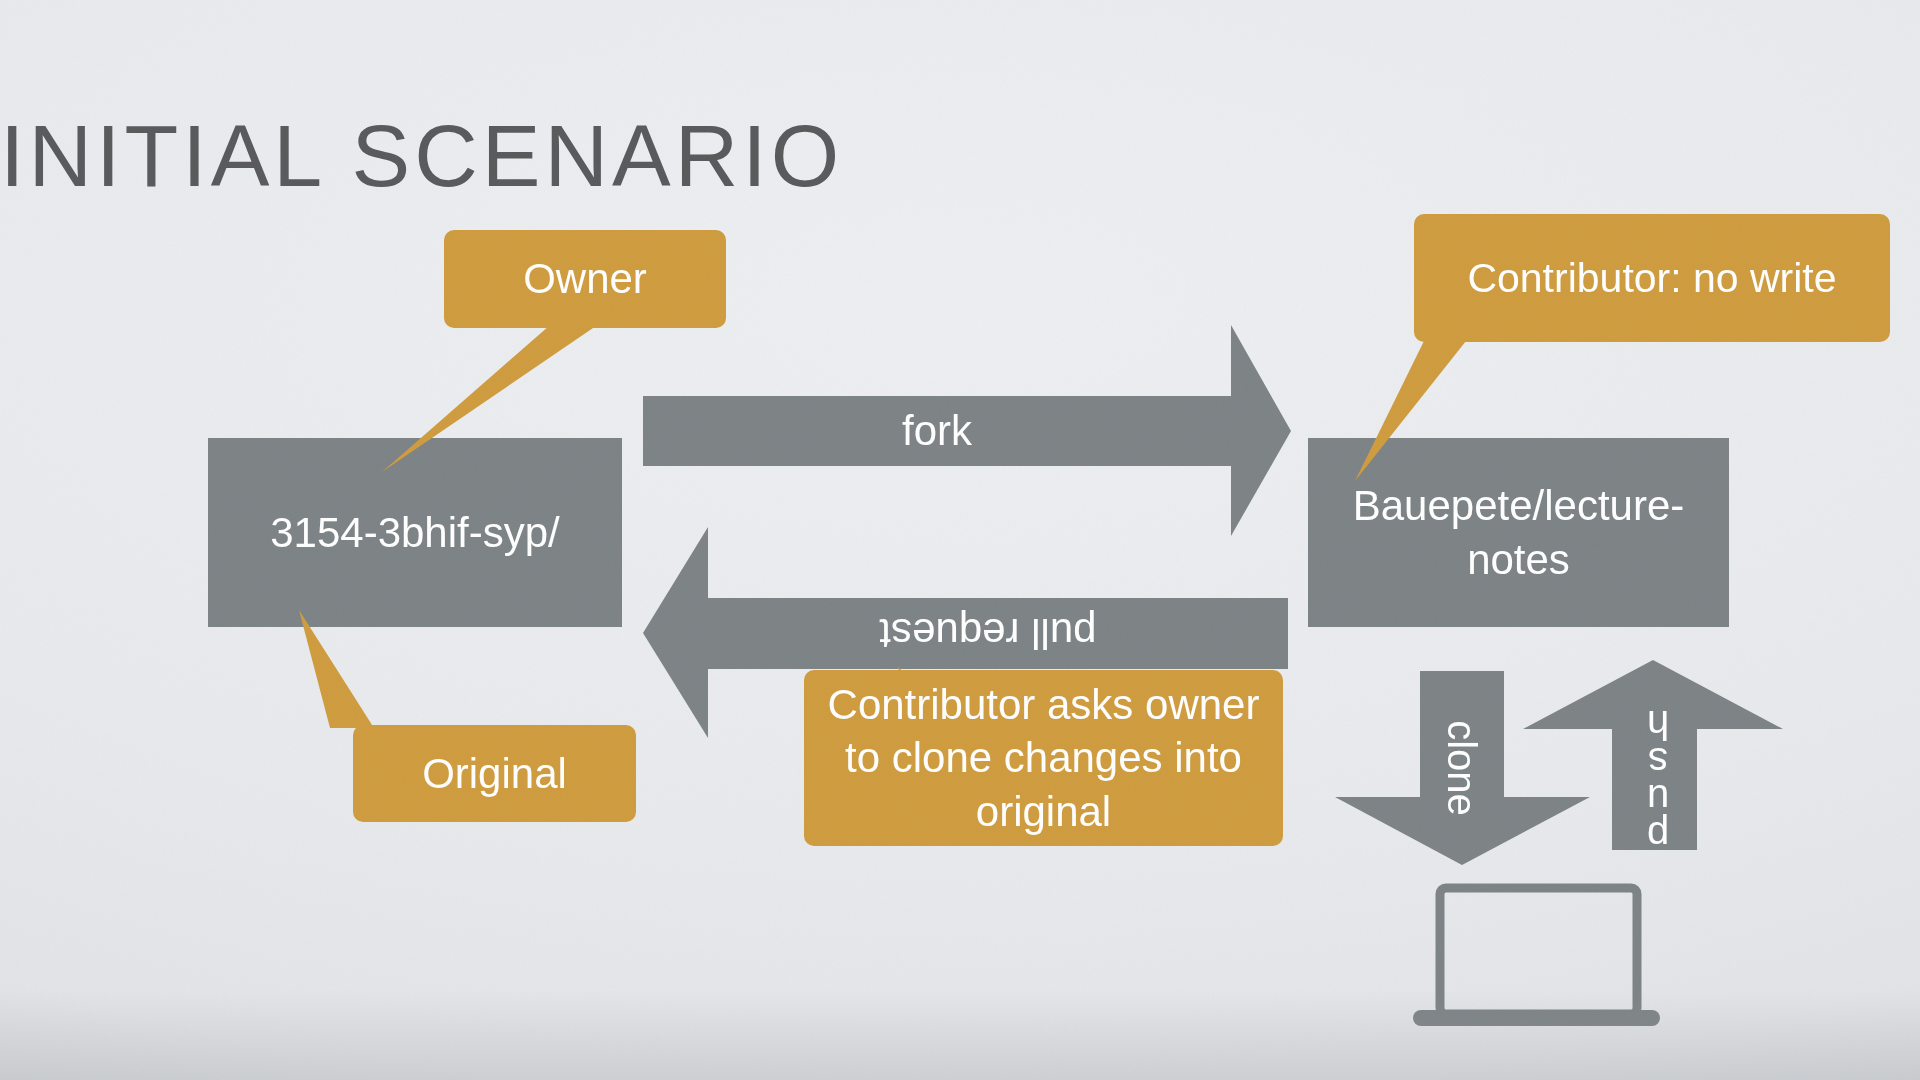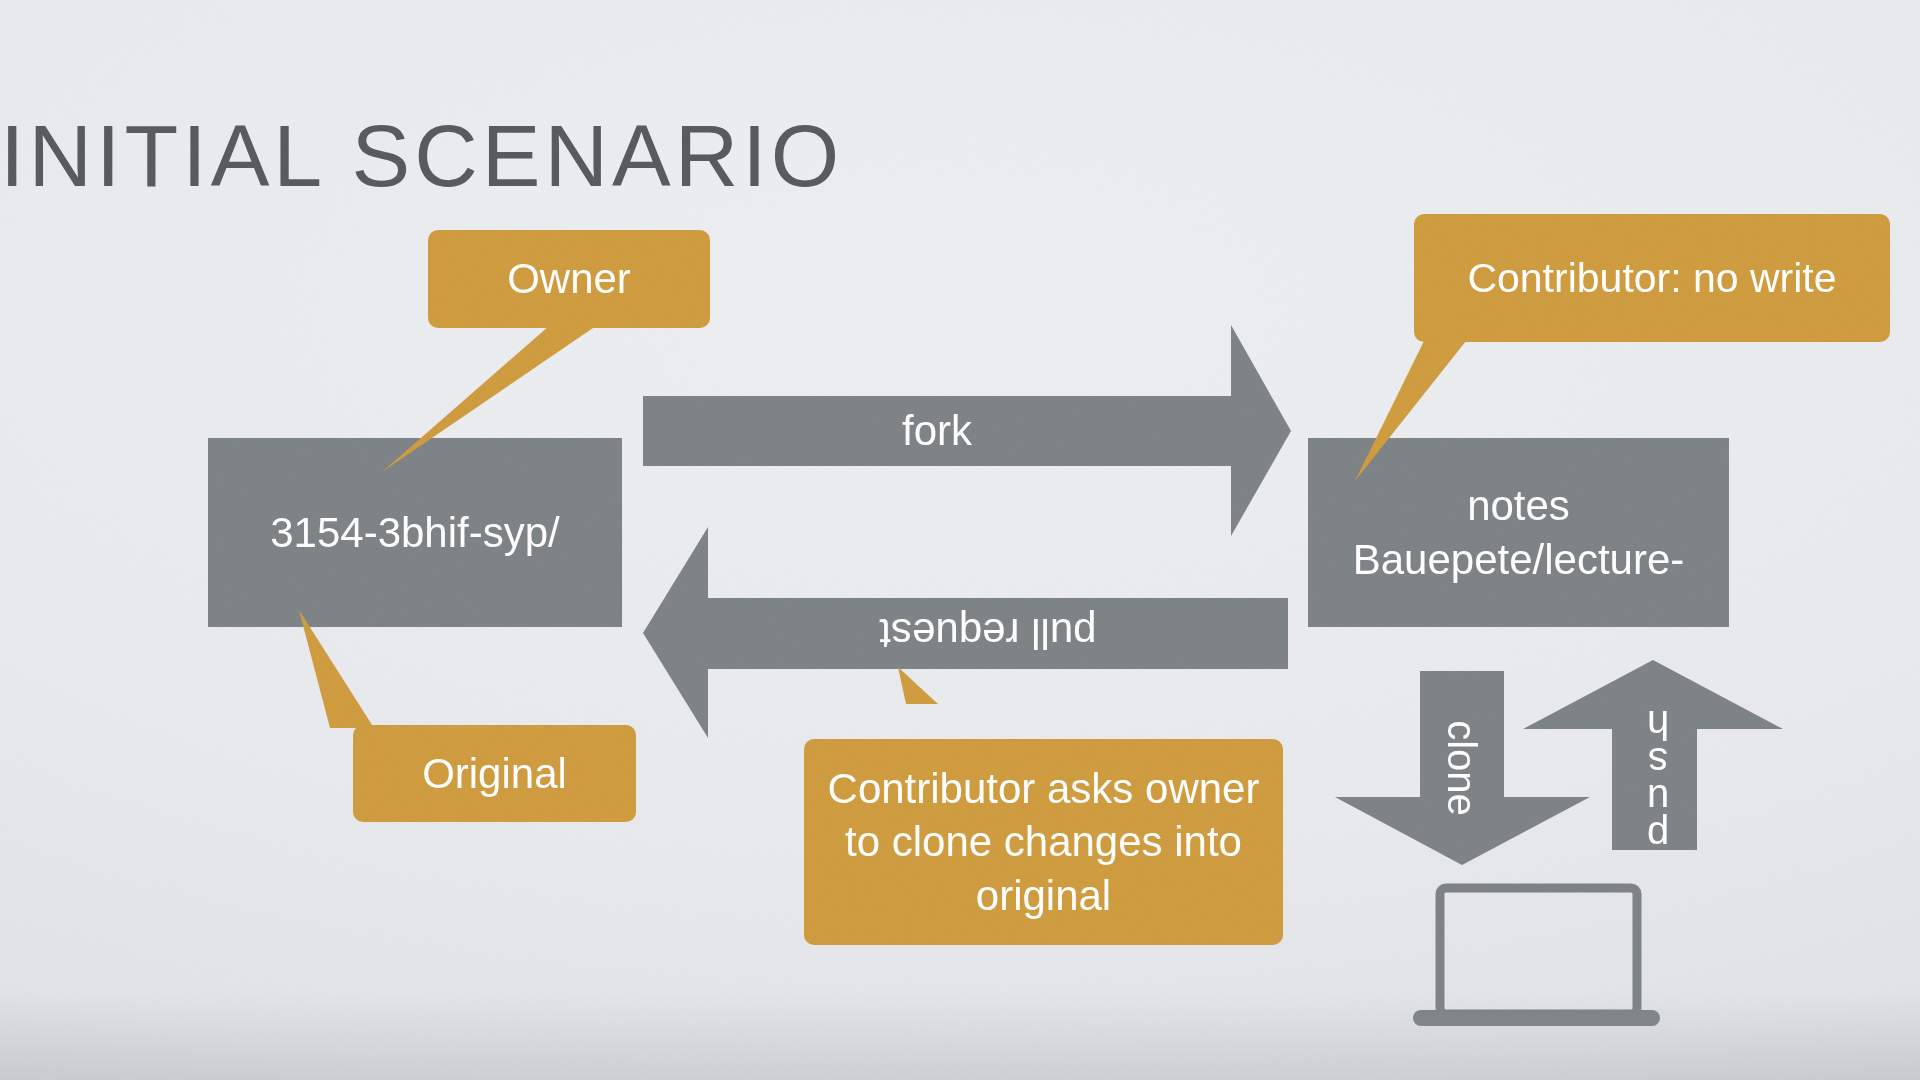--- a/index.html
+++ b/index.html
@@ -39,22 +39,22 @@
 
 <div class="stage">
 
   <div class="abs title">INITIAL SCENARIO</div>
 
   <div class="abs gray-box" style="left:208px;top:438px;width:414px;height:189px;">
     <div>3154-3bhif-syp/</div>
   </div>
 
   <div class="abs gray-box" style="left:1308px;top:438px;width:421px;height:189px;">
+    <div>Bauepete/lecture-</div>
     <div>notes</div>
-    <div>Bauepete/lecture-</div>
   </div>
 
   <svg class="shapes" width="1920" height="1080" viewBox="0 0 1920 1080">
 
     <polygon points="643,396 1231,396 1231,325 1291,431 1231,536 1231,466 643,466" fill="#7c8285"></polygon>
 
     <polygon points="1288,598 708,598 708,527 643,633 708,738 708,669 1288,669" fill="#7c8285"></polygon>
 
     <polygon points="1420,671 1504,671 1504,797 1590,797 1462,865 1335,797 1420,797" fill="#7c8285"></polygon>
 
@@ -62,33 +62,33 @@
 
     <polygon points="549,326 596,326 382,472" fill="#cf9b3d"></polygon>
     <polygon points="299,610 374,728 330,728" fill="#cf9b3d"></polygon>
     <polygon points="1424,341 1466,341 1355,481" fill="#cf9b3d"></polygon>
     <polygon points="898,667 938,704 906,704" fill="#cf9b3d"></polygon>
 
     <rect x="1440" y="888" width="197" height="126" rx="6" fill="none" stroke-width="9" stroke="#7c8285"></rect>
     <rect x="1413" y="1010" width="247" height="16" rx="8" fill="#7c8285"></rect>
   </svg>
 
-  <div class="abs gold-box" style="left:428px;top:230px;width:282px;height:98px;">
+  <div class="abs gold-box" style="left:444px;top:230px;width:282px;height:98px;">
     <div>Owner</div>
   </div>
 
   <div class="abs gold-box" style="left:353px;top:725px;width:283px;height:97px;">
     <div>Original</div>
   </div>
 
   <div class="abs gold-box" style="left:1414px;top:214px;width:476px;height:128px;font-size:41px;">
     <div>Contributor: no write</div>
   </div>
 
-  <div class="abs gold-box" style="left:804px;top:739px;width:479px;height:206px;">
+  <div class="abs gold-box" style="left:804px;top:670px;width:479px;height:176px;">
     <div>Contributor asks owner</div>
     <div>to clone changes into</div>
     <div>original</div>
   </div>
 
   <div class="abs arrow-label lbl-fork">fork</div>
   <div class="abs arrow-label lbl-pull">pull request</div>
   <div class="abs arrow-label lbl-clone">clone</div>
   <div class="abs arrow-label lbl-push">p
 u

